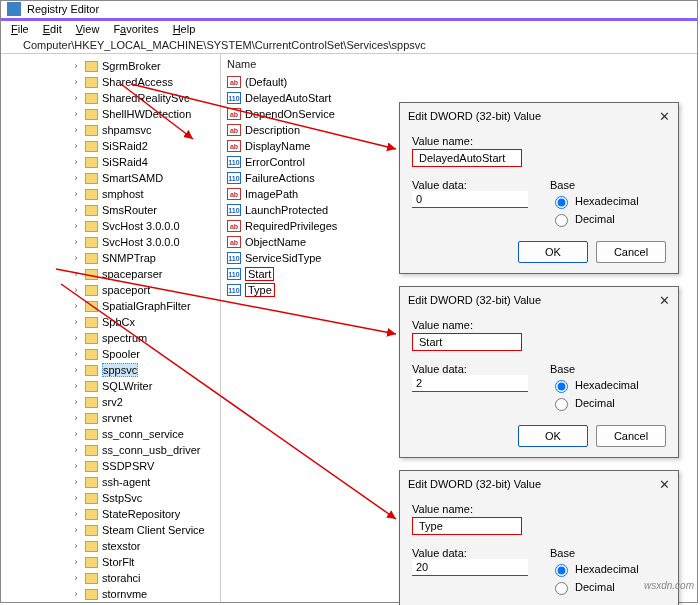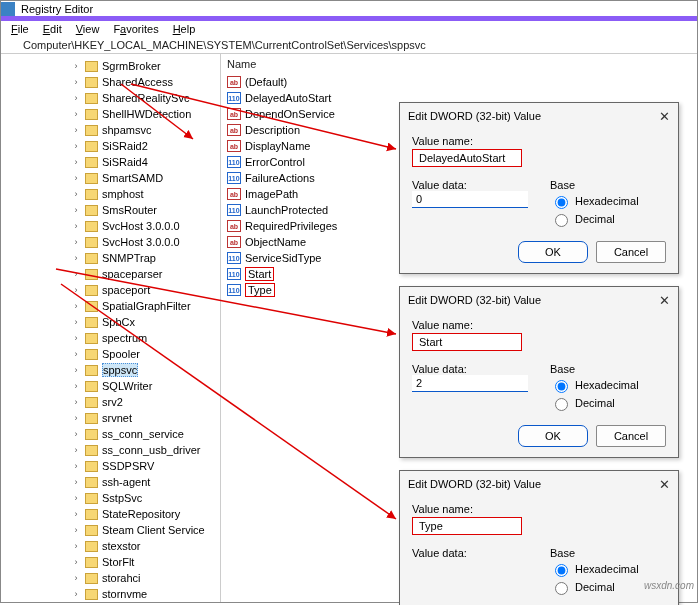--- a/index.html
+++ b/index.html
@@ -1,18 +1,18 @@
 <!DOCTYPE html>
 <html><head>
 <meta charset="utf-8">
 <style>
 * { box-sizing: border-box; font-family: "Segoe UI", Tahoma, sans-serif; font-size: 11px; }
 body { margin: 0; background: #fff; width: 700px; height: 605px; overflow: hidden; position: relative; }
 .window { border: 1px solid #888; width: 698px; height: 603px; display: flex; flex-direction: column; }
-.titlebar { height: 24px; display: flex; align-items: center; gap: 6px; padding: 0 0; background: #fff; border-bottom: 5px solid #8b5cf6; }
+.titlebar { height: 24px; display: flex; align-items: center; gap: 6px; padding: 0 6px; background: #fff; border-bottom: 3px solid #8b5cf6; }
 .titlebar .icon { width: 14px; height: 14px; background: #3b82c4; display: inline-block; }
 .menubar { height: 20px; display: flex; gap: 2px; padding: 0 4px; align-items: center; }
 .menubar span { padding: 1px 6px; cursor: default; }
 .menubar span u { text-decoration: underline; }
 .addressbar { height: 20px; padding: 2px 22px; border-bottom: 1px solid #ccc; color: #222; }
 .content { flex: 1; display: flex; position: relative; }
 .tree { width: 220px; border-right: 1px solid #ccc; overflow: hidden; padding-top: 4px; }
 .tree .node { display: flex; align-items: center; height: 16px; padding-left: 70px; gap: 4px; white-space: nowrap; }
 .tree .chev { color: #555; font-size: 9px; width: 10px; display: inline-block; text-align: center; }
 .tree .folder { width: 13px; height: 11px; background: #f7d774; border: 1px solid #caa23a; display: inline-block; }
@@ -28,21 +28,21 @@
 .dialog .dtitle .x { font-size: 13px; color: #333; }
 .dialog .body { padding: 4px 12px 10px; }
 .dialog label { display: block; margin-top: 2px; }
 .dialog .namebox { border: 1.5px solid #d00; background: #fff; padding: 2px 6px; margin: 2px 0 6px; display: inline-block; min-width: 110px; }
 .dialog .row { display: flex; gap: 22px; margin-top: 4px; }
 .dialog .col { flex: 1; }
 .dialog input.txt { width: 100%; border: none; border-bottom: 1.5px solid #0a58ca; padding: 2px 4px; background: #fff; font-size: 11px; }
 .dialog .radio { display: flex; align-items: center; gap: 4px; margin: 2px 0; }
 .dialog .btns { display: flex; justify-content: flex-end; gap: 8px; margin-top: 12px; }
 .dialog button { width: 70px; height: 22px; border: 1px solid #888; background: #fdfdfd; border-radius: 2px; }
-.dialog button.ok { border-color: #0a58ca; border-radius: 7px; }
+.dialog button.ok { border-color: #0a58ca; }
 svg.arrows { position: absolute; top: 0; left: 0; pointer-events: none; }
 .watermark { position: absolute; right: 6px; bottom: 14px; color: #888; font-size: 10px; font-style: italic; }
 .twc { position: absolute; left: 262px; top: 494px; font-weight: bold; font-size: 12px; line-height: 14px; }
 .twc .flag { display: inline-block; width: 14px; height: 14px; background: linear-gradient(135deg,#0a58ca 50%,#1aa7ec 50%); vertical-align: top; margin-left: 6px; }
 </style>
 </head>
 <body>
 
 <div class="window">
   <div class="titlebar">
@@ -364,20 +364,21 @@
       <div class="dtitle">
           <span>Edit DWORD (32-bit) Value</span>
           <span class="x">✕</span>
         </div>
       <div class="body">
         <label>Value name:</label>
         <div class="namebox">Type</div>
         <div class="row">
           <div class="col">
             <label>Value data:</label>
+            <input class="txt" value="20" style="">
           </div>
           <div class="col base">
             <label>Base</label>
             <div class="radio">
                 <input type="radio" checked="" style="">
                 <span>Hexadecimal</span>
               </div>
             <div class="radio">
                 <input type="radio" style="">
                 <span>Decimal</span>

